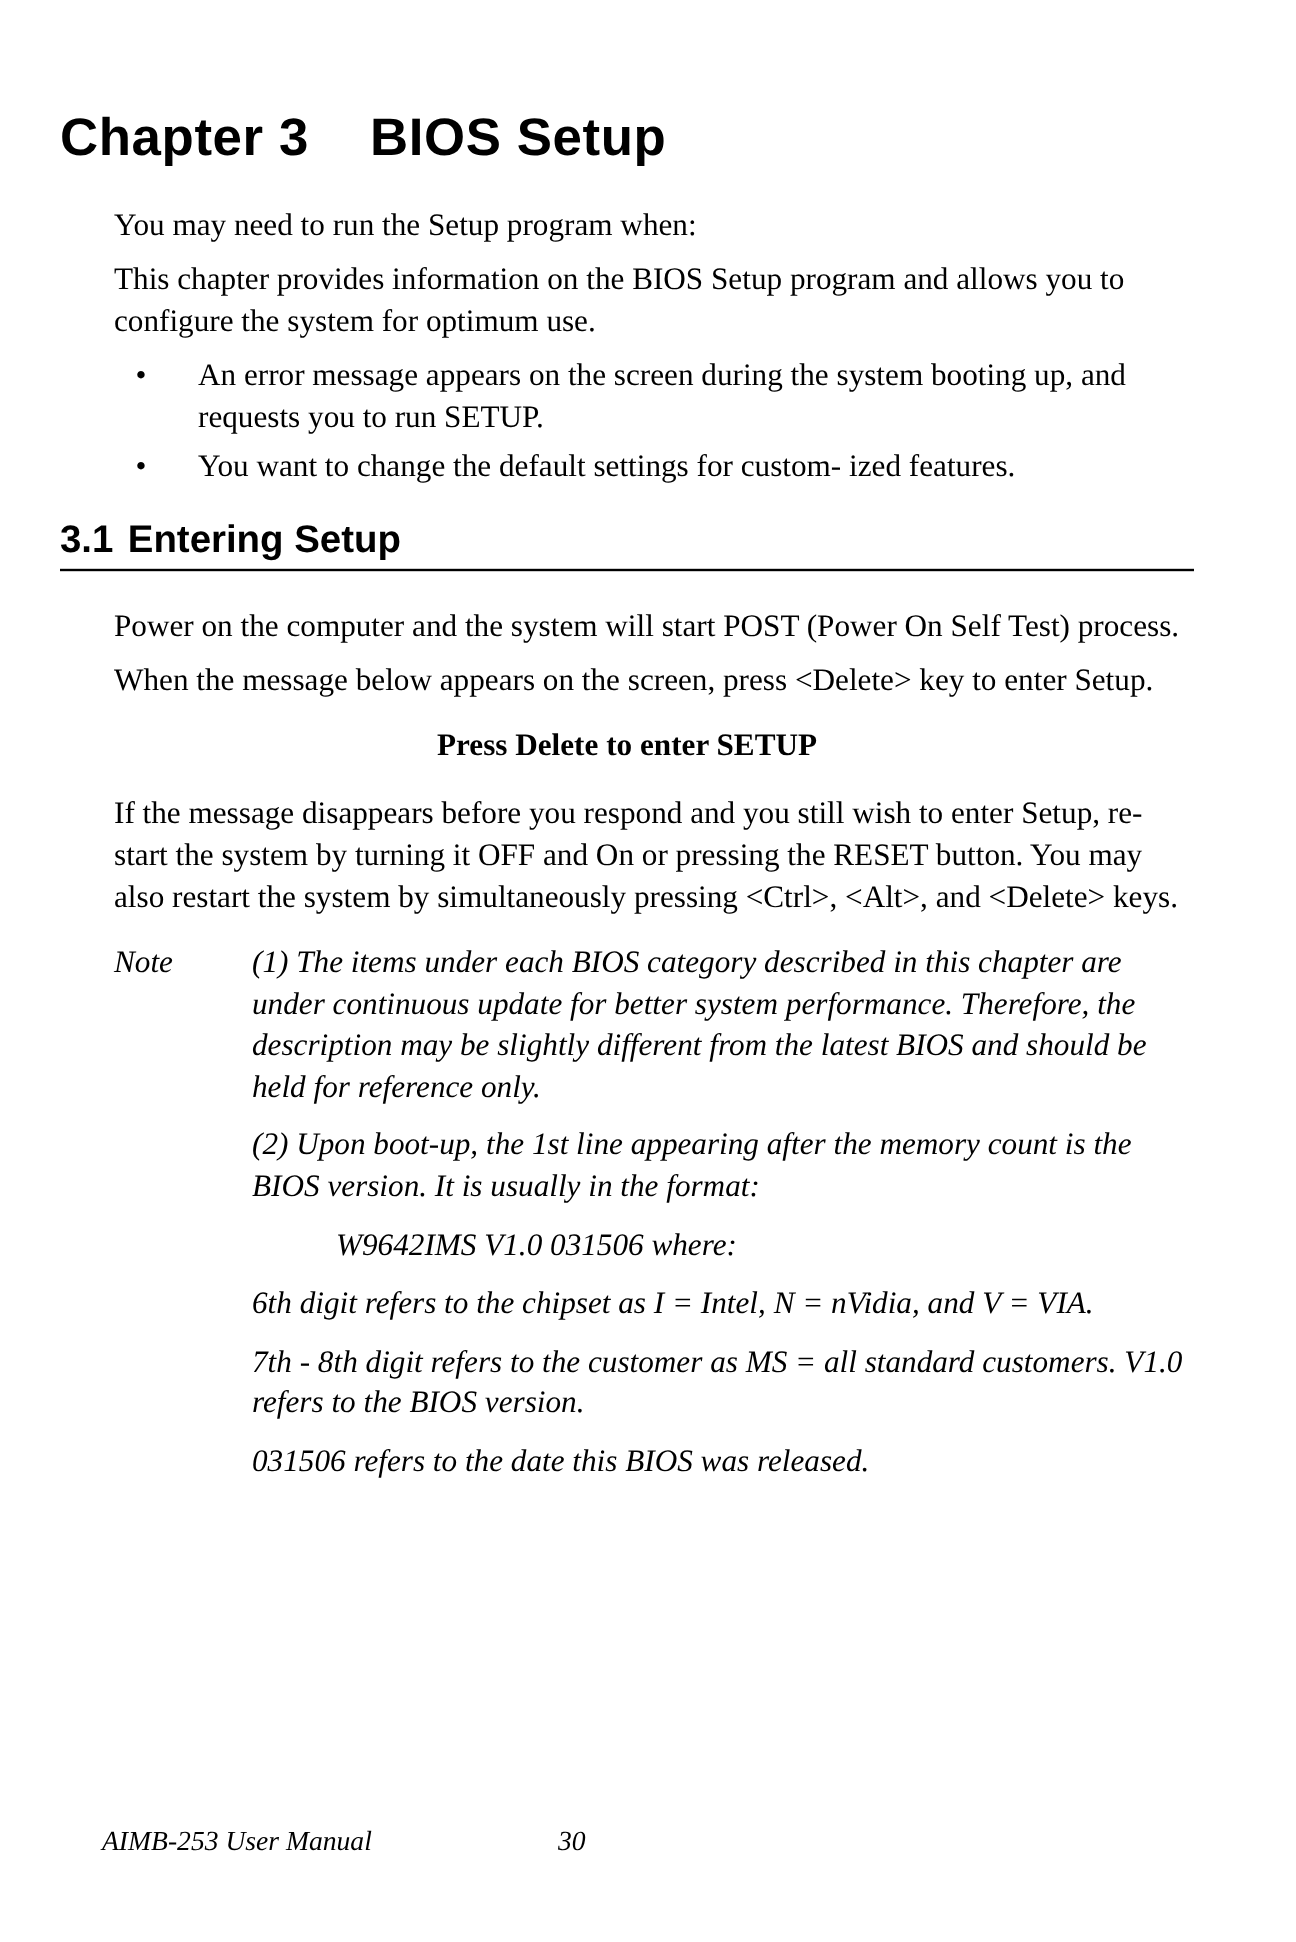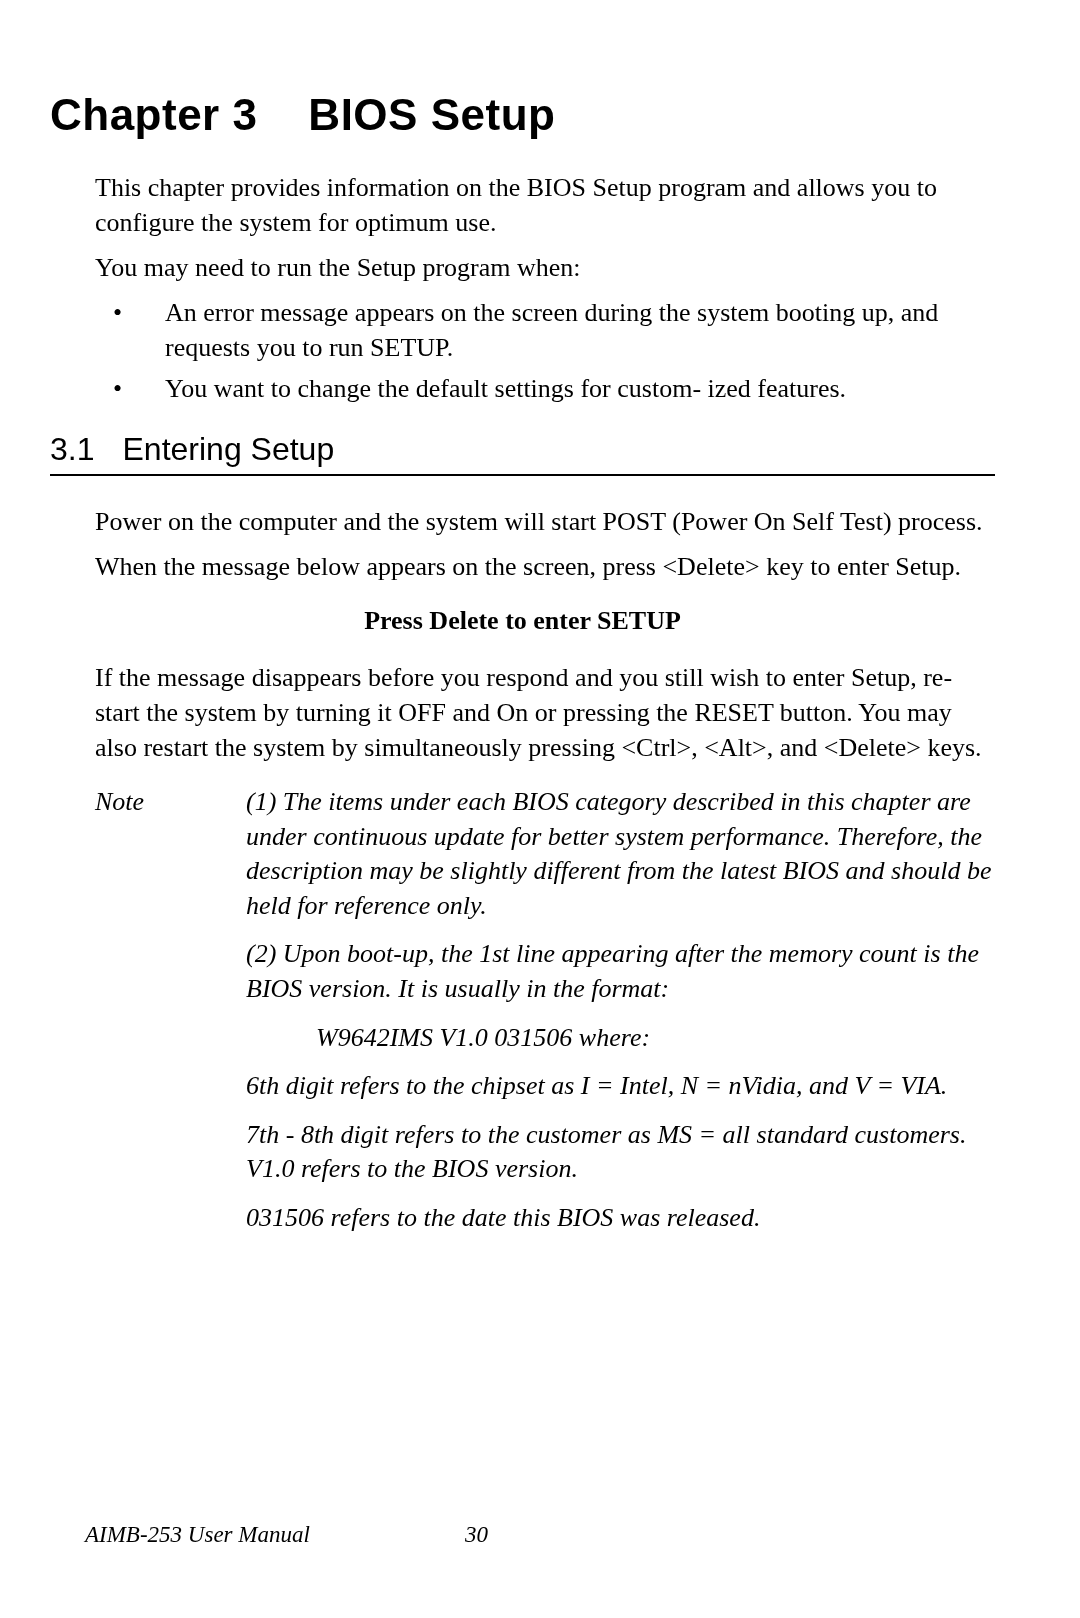--- a/index.html
+++ b/index.html
@@ -42,45 +42,44 @@
       width: 70px;
       flex-shrink: 0;
       text-align: left;
       padding-left: 18px;
     }
     .bullet-text {
       flex: 1;
     }
     .section-heading {
       font-family: Arial, Helvetica, sans-serif;
-      font-weight: normal;
+      font-weight: bold;
       font-size: 32px;
       border-bottom: 2.5px solid #000;
       padding-bottom: 6px;
       margin-top: 14px;
       margin-bottom: 28px;
       display: flex;
-      gap: 28px;
+      gap: 12px;
     }
     .centered-bold {
       font-weight: bold;
       font-size: 26px;
       text-align: center;
       margin: 22px 0 24px 0;
     }
     .note-block {
       margin-left: 45px;
       margin-top: 20px;
       font-style: italic;
       font-size: 26px;
       line-height: 1.33;
     }
     .note-row {
       display: flex;
-      gap: 36px;
     }
     .note-label {
       width: 115px;
       flex-shrink: 0;
     }
     .note-body {
       flex: 1;
     }
     .note-para {
       margin-bottom: 14px;
@@ -106,22 +105,22 @@
   </style>
 </head>
 <body>
 
 <div class="page">
 
   <h1 class="chapter-title">
     <span>Chapter 3</span>&nbsp;&nbsp;&nbsp;&nbsp;<span>BIOS Setup</span>
   </h1>
 
+  <p class="body-text">You may need to run the Setup program when:</p>
   <p class="body-text">This chapter provides information on  the  BIOS  Setup  program and allows you to configure  the system for optimum use.</p>
-  <p class="body-text">You may need to run the Setup program when:</p>
 
   <div class="bullet-list">
     <div class="bullet-item">
       <span class="bullet-dot">•</span>
       <span class="bullet-text">An error message appears on the screen during the system booting up, and requests you to run SETUP.</span>
     </div>
     <div class="bullet-item">
       <span class="bullet-dot">•</span>
       <span class="bullet-text">You want to change the default settings for custom- ized features.</span>
     </div>

